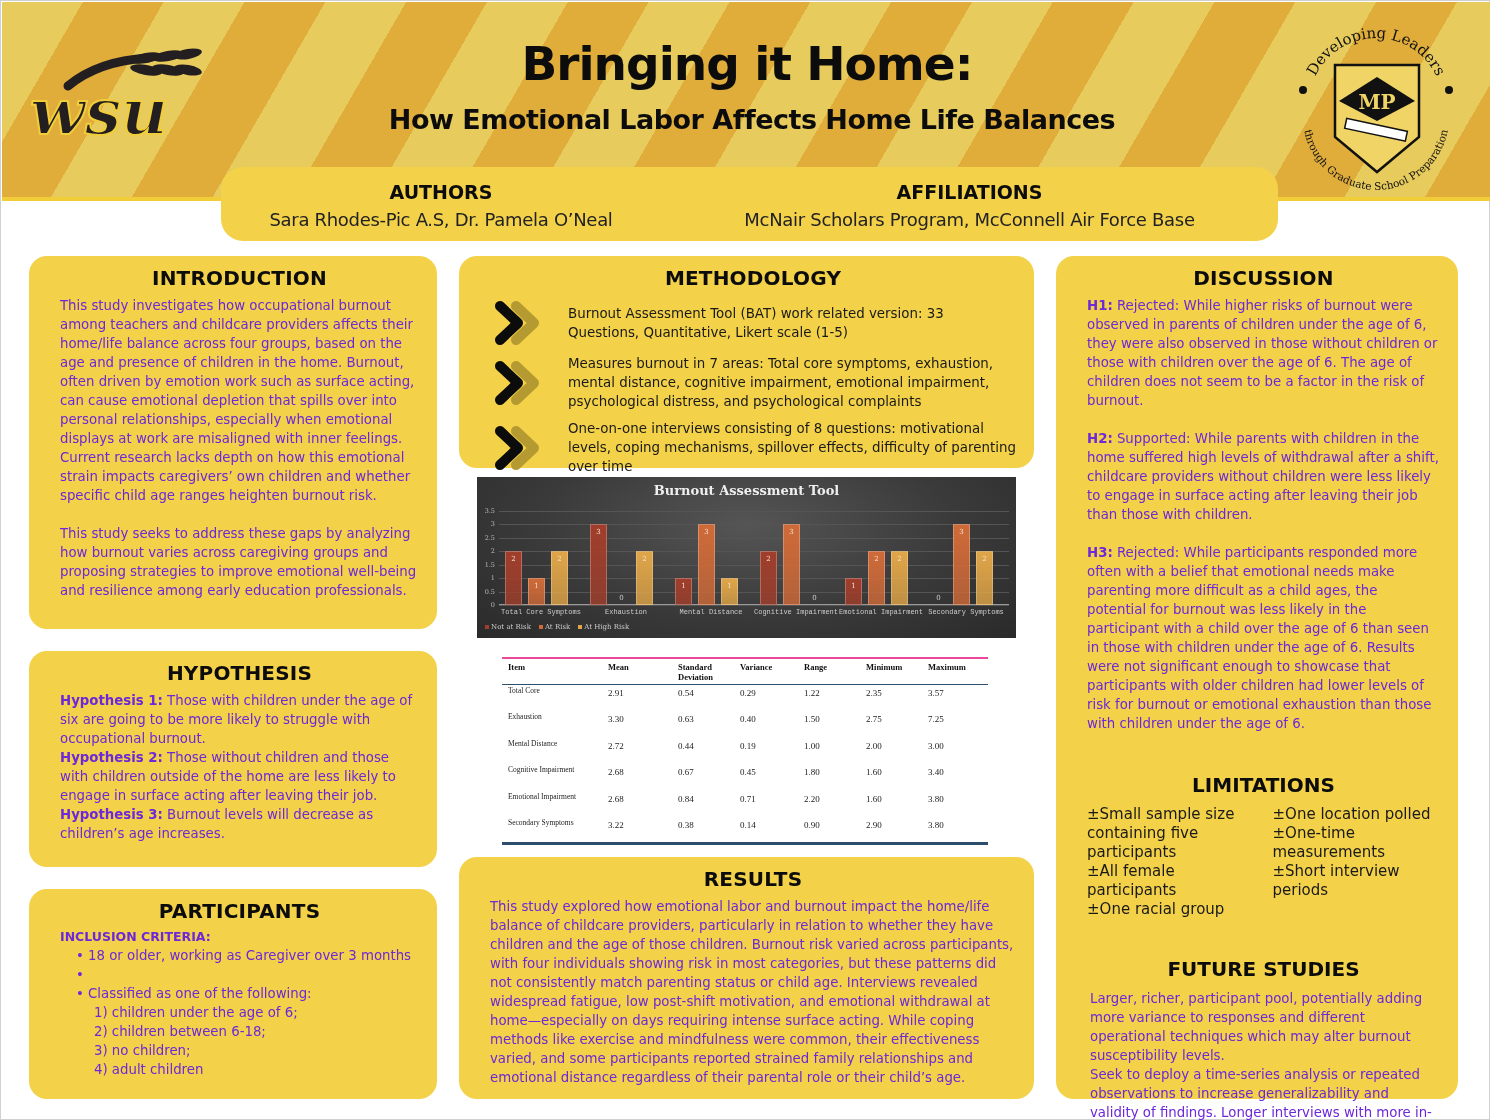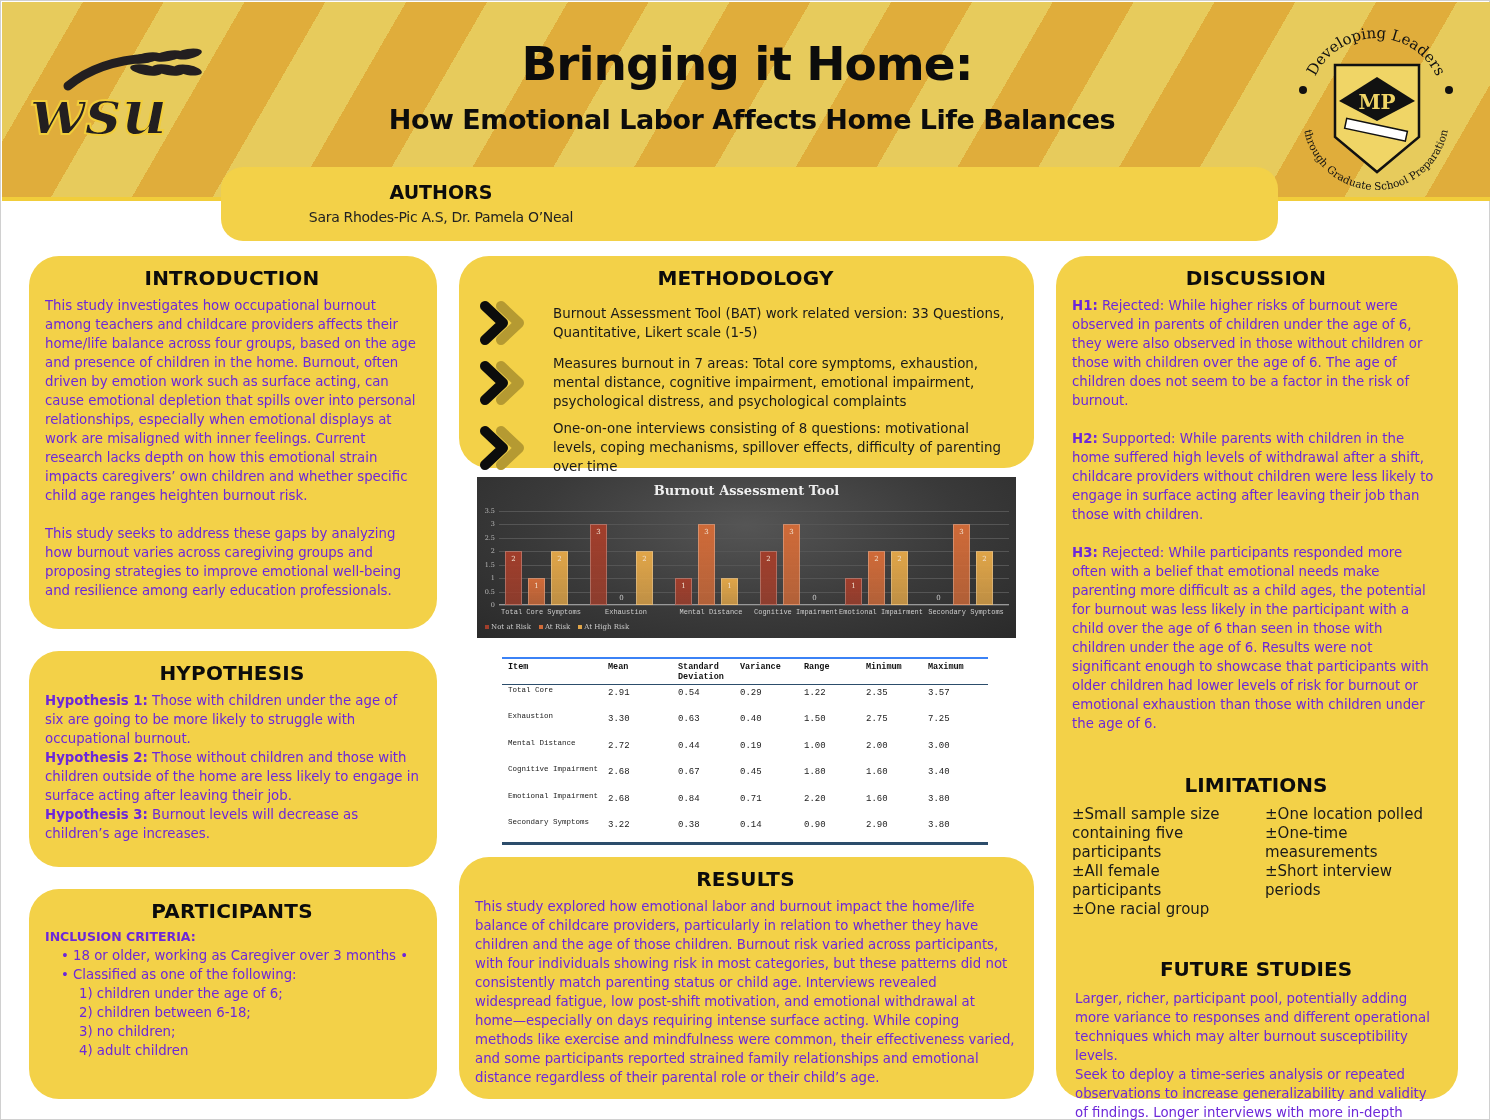--- a/index.html
+++ b/index.html
@@ -19,23 +19,23 @@
   .logo-wsu { position: absolute; left: 26px; top: 44px; width: 175px; height: 110px; }
   .logo-mp { position: absolute; left: 1285px; top: 15px; width: 178px; height: 175px; }
 
   .authors-bar {
     position: absolute; left: 220px; top: 166px; width: 1057px; height: 74px;
     background: #f3d148; border-radius: 22px; display: flex;
   }
   .ab-col { flex: 1; text-align: center; padding-top: 14px; }
   .ab-col:first-child { flex: 0 0 440px; }
   .ab-head { font-weight: bold; font-size: 19px; color: #0c0c0c; }
-  .ab-text { font-family: "DejaVu Sans", sans-serif; font-size: 14px; color: #222; margin-top: 6px; letter-spacing: -0.3px; }
-
-  .card { position: absolute; background: #f3d148; border-radius: 30px; padding: 10px 18px 10px 16px; }
+  .ab-text { font-family: "DejaVu Sans", sans-serif; font-size: 18px; color: #222; margin-top: 6px; letter-spacing: -0.3px; }
+
+  .card { position: absolute; background: #f3d148; border-radius: 18px; padding: 10px 18px 10px 31px; }
   .card h2 { text-align: center; font-weight: bold; font-size: 20px; letter-spacing: 0.2px; color: #0c0c0c; margin-bottom: 6px; }
   .card p, .card li, .card div.txt { font-size: 13.3px; line-height: 19px; color: #6d28d9; }
   .card b { font-weight: bold; }
   .gap { height: 19px; }
 
   #intro { left: 28px; top: 255px; width: 408px; height: 373px; }
   #hypo { left: 28px; top: 650px; width: 408px; height: 216px; }
   #part { left: 28px; top: 888px; width: 408px; height: 210px; }
   #method { left: 458px; top: 255px; width: 575px; height: 212px; }
   #results { left: 458px; top: 856px; width: 575px; height: 242px; }
@@ -54,21 +54,21 @@
   .gridline { position: absolute; left: 0; width: 100%; height: 1px; background: #555; }
   .ytick { position: absolute; left: -20px; width: 16px; text-align: right; font-family: "DejaVu Serif", serif; font-size: 6.5px; color: #bbb; transform: translateY(-4px); }
   .axis { position: absolute; left: 0; bottom: 0; width: 100%; height: 1px; background: #999; }
   .bar { position: absolute; bottom: 0; width: 17px; border: 1px solid rgba(255,255,255,0.25); }
   .bar-label { position: absolute; top: 3px; width: 100%; text-align: center; font-family: "DejaVu Serif", serif; font-size: 7px; color: #f2e2d0; }
   .zero-label { position: absolute; bottom: 3px; width: 17px; text-align: center; font-family: "DejaVu Serif", serif; font-size: 7px; color: #ccc; }
   .xcat { position: absolute; top: 97px; width: 84px; text-align: center; font-family: Liberation Mono, monospace; font-size: 7px; color: #ccc; white-space: nowrap; }
   .legend { position: absolute; left: 0; width: 100%; top: 146px; text-align: left; font-family: "DejaVu Serif", serif; font-size: 7px; color: #ccc; }
   .legend span.sw { display: inline-block; width: 4px; height: 4px; margin: 0 2px 0 8px; vertical-align: middle; }
 
-  .stats { position: absolute; left: 501px; top: 656px; width: 486px; border-top: 2px solid #3b82f6; border-bottom: 3px solid #2c4d6b; border-collapse: collapse; font-family: Liberation Mono, monospace; }
+  .stats { position: absolute; left: 501px; top: 656px; width: 486px; border-top: 2px solid #ec4899; border-bottom: 3px solid #2c4d6b; border-collapse: collapse; font-family: Liberation Serif, serif; }
   .stats th { font-size: 8.5px; font-weight: bold; text-align: left; padding: 3px 4px 2px 6px; vertical-align: top; line-height: 10px; border-bottom: 1.5px solid #2c4d6b; color: #111; }
   .stats td { font-size: 9px; padding: 0 4px 0 6px; height: 26.5px; vertical-align: top; padding-top: 3px; color: #222; }
   .stats td.item { font-size: 7.5px; padding-top: 1px; }
 
   .lim-grid { display: flex; gap: 18px; margin-top: -2px; }
   .lim-col { flex: 1; }
   .lim-col div { font-size: 15px; line-height: 19px; color: #1a1a1a; }
   .section-head { text-align: center; font-weight: bold; font-size: 20px; color: #0c0c0c; }
 
   .part-list { margin-left: 16px; list-style: none; }
@@ -110,20 +110,24 @@
       <path d="M52 84 L90 60 L128 84 L90 104 Z" fill="#111"></path>
       <text x="90" y="92" text-anchor="middle" font-family="DejaVu Serif, serif" font-weight="bold" font-size="20" fill="#f0d566">MP</text>
       <rect x="58" y="108" width="62" height="10" fill="#fff" stroke="#111" stroke-width="1.5" transform="rotate(12 90 113)"></rect>
     </svg>
   </div>
 
   <div class="authors-bar">
     <div class="ab-col">
       <div class="ab-head">AUTHORS</div>
       <div class="ab-text">Sara Rhodes-Pic A.S, Dr. Pamela O’Neal</div>
+    </div>
+    <div class="ab-col">
+      <div class="ab-head">AFFILIATIONS</div>
+      <div class="ab-text">McNair Scholars Program, McConnell Air Force Base</div>
     </div>
   </div>
 
   <div class="card" id="intro">
     <h2>INTRODUCTION</h2>
     <p>This study investigates how occupational burnout among teachers and childcare providers affects their home/life balance across four groups, based on the age and presence of children in the home. Burnout, often driven by emotion work such as surface acting, can cause emotional depletion that spills over into personal relationships, especially when emotional displays at work are misaligned with inner feelings. Current research lacks depth on how this emotional strain impacts caregivers’ own children and whether specific child age ranges heighten burnout risk.</p>
     <div class="gap"></div>
     <p>This study seeks to address these gaps by analyzing how burnout varies across caregiving groups and proposing strategies to improve emotional well-being and resilience among early education professionals.</p>
   </div>
 

